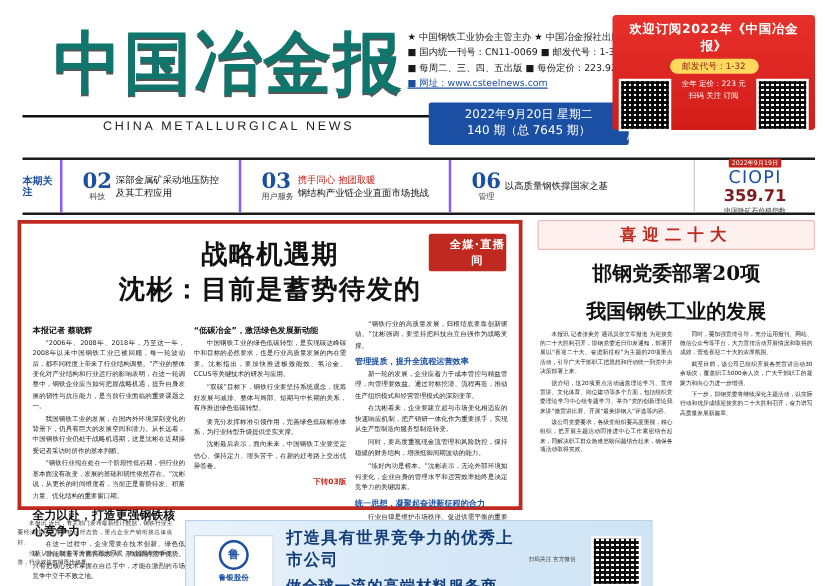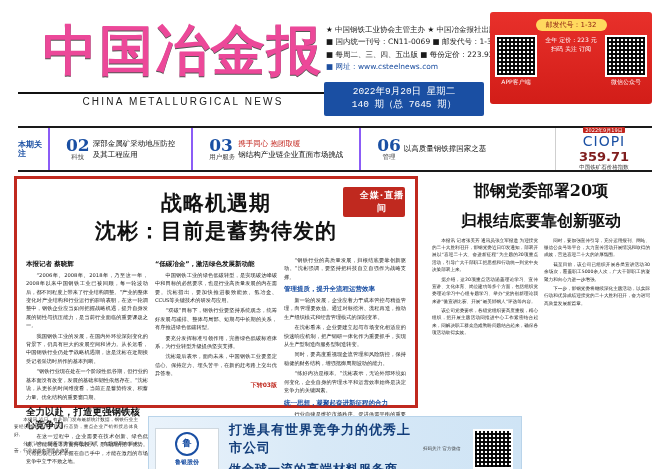--- a/index.html
+++ b/index.html
@@ -13,43 +13,43 @@
   .page{position:relative;width:660px;height:469px;overflow:hidden;}
 
   
   .masthead{position:relative;height:122px;}
   .logo{
     position:absolute;left:18px;top:12px;width:330px;height:78px;
     display:flex;align-items:center;justify-content:center;
   }
   .logo-text{
     font-family:"DejaVu Serif","Liberation Serif",serif;
-    font-weight:bold;font-size:54px;letter-spacing:2px;color:#ec4899;
+    font-weight:bold;font-size:54px;letter-spacing:2px;color:#0f766e;
     white-space:nowrap;
     text-shadow:0 1px 0 #555;
   }
   .logo-en{
     position:absolute;left:18px;top:96px;width:330px;text-align:center;
     font-size:10px;letter-spacing:2.2px;color:#222;
     font-family:"Liberation Sans",sans-serif;
   }
   .rule-top{position:absolute;left:18px;top:92px;width:330px;height:2px;background:#111;}
 
   .mast-info{
     position:absolute;left:296px;top:24px;width:190px;
     font-size:7.5px;line-height:1.65;color:#1a1a1a;
   }
   .mast-info div{white-space:nowrap;margin-left:30px;}
-  .mast-info .blue{color:#1d4fa0;}
+  .mast-info .blue{color:#1d4fa0;text-decoration:underline;}
 
   .date-box{
-    position:absolute;left:324px;top:82px;width:160px;height:34px;
+    position:absolute;left:343px;top:82px;width:160px;height:34px;
     background:#1a4fa3;color:#fff;border-radius:2px;
     display:flex;flex-direction:column;align-items:center;justify-content:center;
-    font-size:9.5px;line-height:1.35;font-family:Liberation Mono, monospace;
+    font-size:9.5px;line-height:1.35;
   }
 
   .promo{
     position:absolute;right:8px;top:12px;width:162px;height:92px;
     background:linear-gradient(180deg,#e8302b 0%,#d21d18 100%);
     border-radius:3px;color:#fff;padding:4px 5px;box-sizing:border-box;
   }
   .promo-title{font-size:10px;font-weight:bold;text-align:center;letter-spacing:.5px;}
   .promo-sub{
     margin:3px auto 0;width:71px;background:#ffd95e;color:#8a1a10;
@@ -183,20 +183,21 @@
       <div>■ 每周二、三、四、五出版          ■ 每份定价：223.92 元</div>
       <div class="blue">■ 网址：www.csteelnews.com</div>
     </div>
 
     <div class="date-box">
       <div>2022年9月20日 星期二</div>
       <div>140 期（总 7645 期）</div>
     </div>
 
     <div class="promo">
+      <div class="promo-title">欢迎订阅2022年《中国冶金报》</div>
       <div class="promo-sub">邮发代号：1-32</div>
       <div class="promo-cols">
         <div>
           <div class="promo-qr">
               <div class="qr"></div>
             </div>
           <div class="promo-cap">APP客户端</div>
         </div>
         <div class="promo-mid">
           <div>全年 定价：223 元</div>
@@ -300,22 +301,23 @@
         </div>
       </div>
     </div>
 
     <div class="smallgray">
       <p class="sg-line">本报讯 近日，有关部门发布最新统计数据，钢铁行业主要经济指标保持平稳运行态势，重点企业产销衔接总体良好。</p>
       <p class="sg-line">分析认为，随着下游需求逐步回暖，市场预期有所改善，行业效益有望逐步修复。</p>
     </div>
 
     <div class="rightcol">
+      <div class="rc-banner">喜迎二十大</div>
       <div class="rc-title">邯钢党委部署20项</div>
-      <div class="rc-title">归根结底要靠创新驱动</div>
+      <div class="rc-title">我国钢铁工业的发展</div>
       <div class="rc-cols">
         <div class="rc-col">
           <p class="rc-para">本报讯 记者张美芳 通讯员张立军报道 为迎接党的二十大胜利召开，邯钢党委近日印发通知，部署开展以“喜迎二十大、奋进新征程”为主题的20项重点活动，引导广大干部职工把思想和行动统一到党中央决策部署上来。</p>
           <p class="rc-para">据介绍，这20项重点活动涵盖理论学习、宣传宣讲、文化体育、岗位建功等多个方面，包括组织党委理论学习中心组专题学习、举办“党的创新理论我来讲”微宣讲比赛、开展“最美邯钢人”评选等内容。</p>
           <p class="rc-para">该公司党委要求，各级党组织要高度重视，精心组织，把开展主题活动同推进中心工作紧密结合起来，同解决职工群众急难愁盼问题结合起来，确保各项活动取得实效。</p>
         </div>
         <div class="rc-col">
           <p class="rc-para">同时，要加强宣传引导，充分运用报刊、网站、微信公众号等平台，大力宣传活动开展情况和取得的成效，营造喜迎二十大的浓厚氛围。</p>
           <p class="rc-para">截至目前，该公司已组织开展各类宣讲活动30余场次，覆盖职工5000余人次，广大干部职工的凝聚力和向心力进一步增强。</p>
           <p class="rc-para">下一步，邯钢党委将继续深化主题活动，以实际行动和优异成绩迎接党的二十大胜利召开，奋力谱写高质量发展新篇章。</p>

